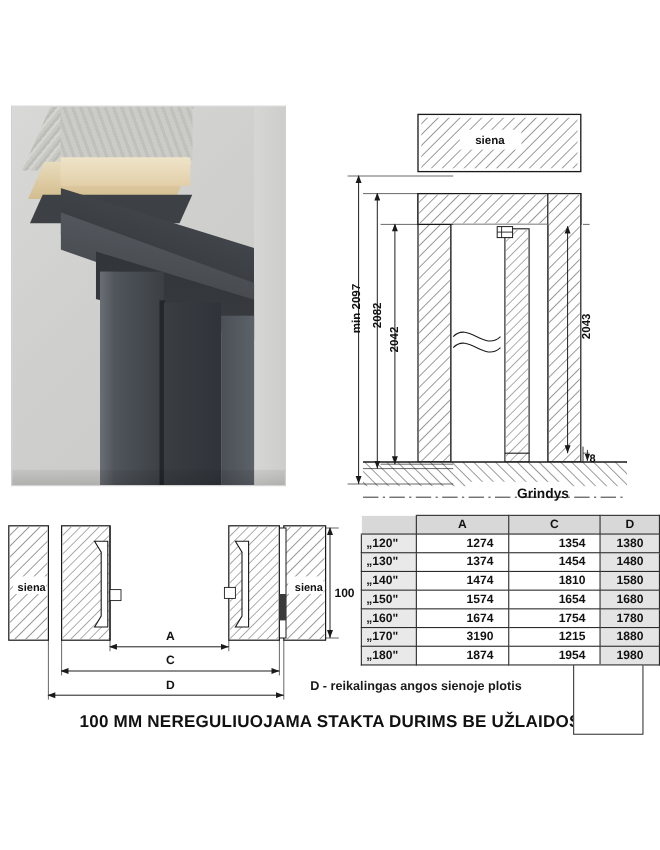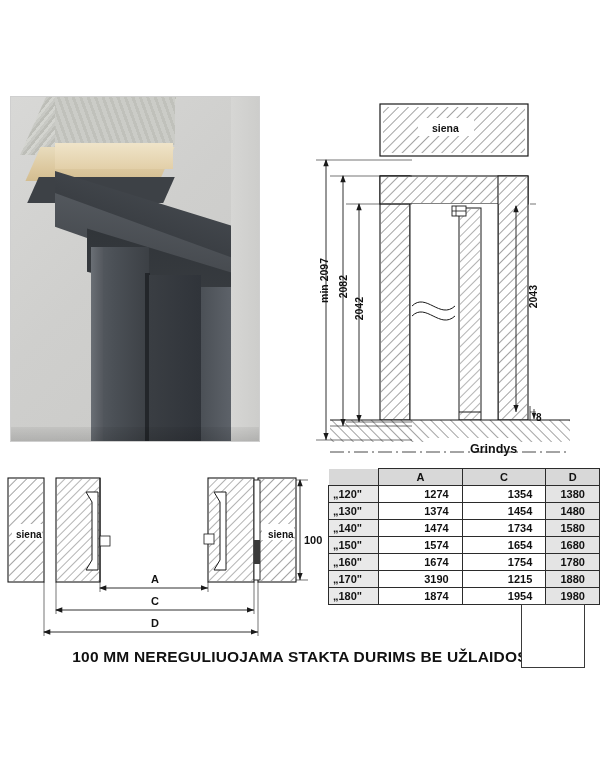--- a/index.html
+++ b/index.html
@@ -408,21 +408,21 @@
       </tr>
       <tr>
         <td class="rowhead">„130"</td>
         <td class="val">1374</td>
         <td class="val">1454</td>
         <td class="val-shade">1480</td>
       </tr>
       <tr>
         <td class="rowhead">„140"</td>
         <td class="val">1474</td>
-        <td class="val">1734</td>
+        <td class="val">1810</td>
         <td class="val-shade">1580</td>
       </tr>
       <tr>
         <td class="rowhead">„150"</td>
         <td class="val">1574</td>
         <td class="val">1654</td>
         <td class="val-shade">1680</td>
       </tr>
       <tr>
         <td class="rowhead">„160"</td>
@@ -438,16 +438,17 @@
       </tr>
       <tr>
         <td class="rowhead">„180"</td>
         <td class="val">1874</td>
         <td class="val">1954</td>
         <td class="val-shade">1980</td>
       </tr>
     </tbody>
   </table>
 
+  <div class="note-d">D - reikalingas angos sienoje plotis</div>
   <div class="caption">100 MM NEREGULIUOJAMA STAKTA DURIMS BE UŽLAIDOS</div>
   <div class="logo-box"></div>
 
 </div>
 
 </body></html>

